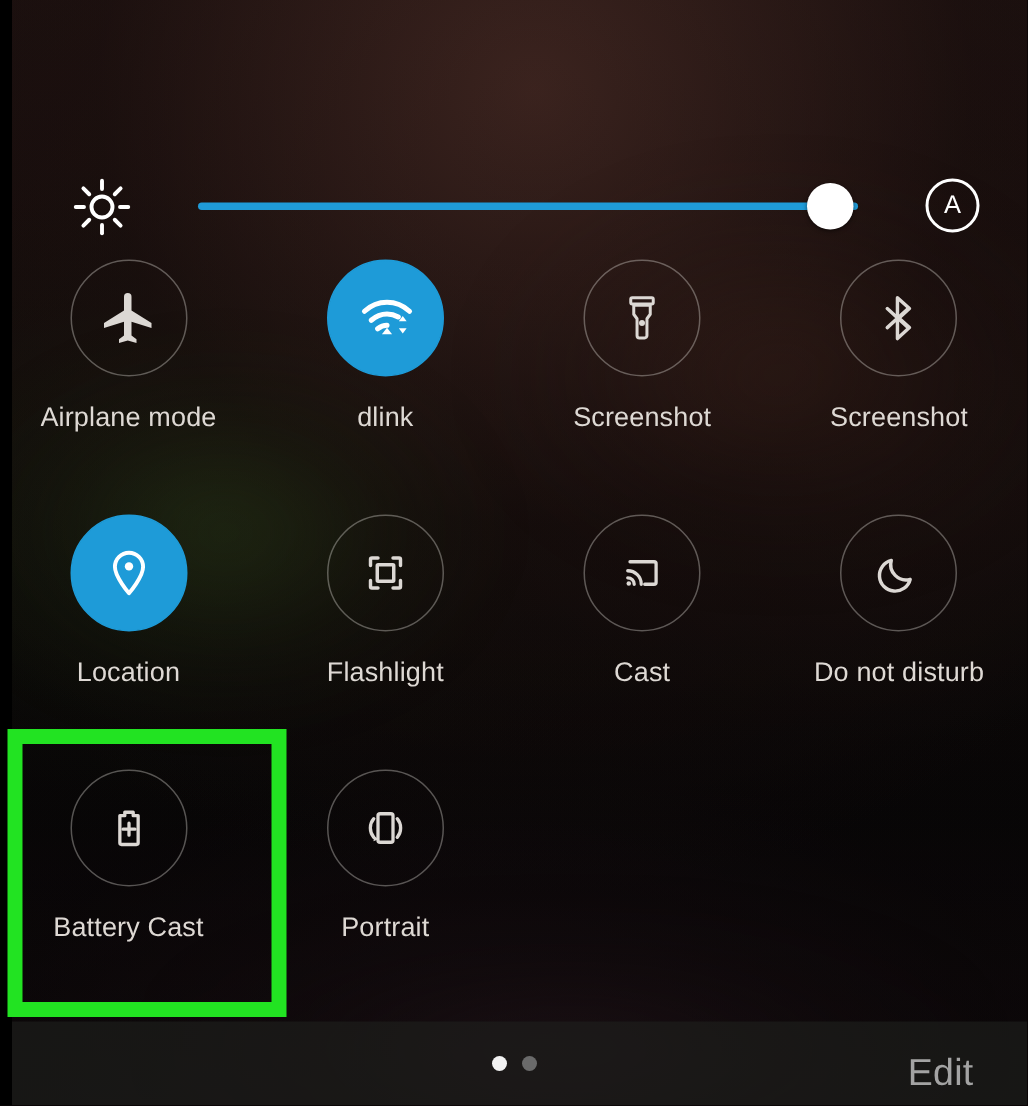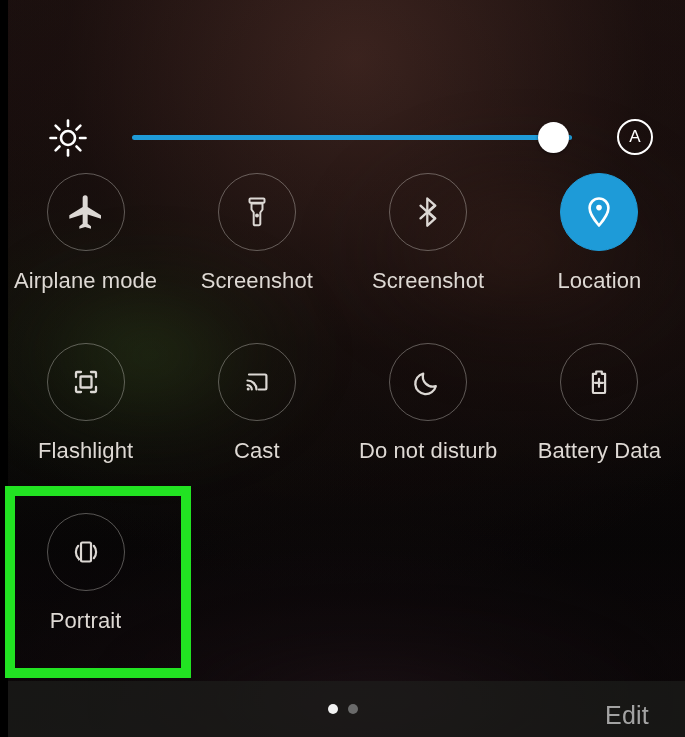--- a/index.html
+++ b/index.html
@@ -148,21 +148,21 @@
     justify-content: center;
     box-sizing: border-box;
     background: transparent;
   }
   .tile.active .tile-circle {
     background: #1e9bd8;
     border-color: #1e9bd8;
   }
   .tile-label {
     margin-top: 17px;
-    font-size: 22px;
+    font-size: 18px;
     color: #ded9d4;
     white-space: nowrap;
     letter-spacing: 0.1px;
     max-width: 171px;
     overflow: hidden;
     text-overflow: ellipsis;
   }
   .tile-icon { display: block; }
 
   
@@ -256,20 +256,35 @@
 
       <div class="tile">
         <div class="tile-circle">
           <svg class="tile-icon" width="40" height="40" viewBox="0 0 24 24">
             <path d="M21 16v-2l-8-5V3.5A1.5 1.5 0 0 0 11.5 2 1.5 1.5 0 0 0 10 3.5V9l-8 5v2l8-2.5V19l-2 1.5V22l3.5-1 3.5 1v-1.5L13 19v-5.5z" fill="#dcd8d4"></path>
           </svg>
         </div>
         <div class="tile-label">Airplane mode</div>
       </div>
 
+      <div class="tile active">
+        <div class="tile-circle">
+          <svg class="tile-icon" width="44" height="44" viewBox="0 0 44 44">
+            <g fill="none" stroke="#ffffff" stroke-width="3.4" stroke-linecap="round">
+              <path d="M8 17.5c4.2-3.9 9.6-6 15-6s10.8 2.1 15 6"></path>
+              <path d="M12.5 23.5c3-2.7 6.7-4.2 10.5-4.2 2.6 0 5.2.7 7.5 2"></path>
+              <path d="M16.8 29.2c1.9-1.6 4.1-2.4 6.2-2.4"></path>
+            </g>
+            <path d="M23 28.5l3.4 4.4h-6.8z" fill="#ffffff"></path>
+            <path d="M33.5 20.6l2.6 3.6h-5.2z" fill="#ffffff"></path>
+            <path d="M33.5 32.4l-2.6-3.6h5.2z" fill="#ffffff"></path>
+          </svg>
+        </div>
+        <div class="tile-label">dlink</div>
+      </div>
 
       <div class="tile">
         <div class="tile-circle">
           <svg class="tile-icon" width="40" height="40" viewBox="0 0 40 40">
             <g fill="none" stroke="#dcd8d4" stroke-width="2" stroke-linejoin="round">
               <rect x="12.5" y="6.5" width="15" height="4.2" rx="1"></rect>
               <path d="M14.5 11.5h11v6l-2.2 3v11.2a1.6 1.6 0 0 1-1.6 1.6h-3.4a1.6 1.6 0 0 1-1.6-1.6V20.5l-2.2-3z"></path>
             </g>
             <circle cx="20" cy="23.4" r="2" fill="#dcd8d4"></circle>
           </svg>
@@ -337,21 +352,21 @@
 
       <div class="tile">
         <div class="tile-circle">
           <svg class="tile-icon" width="40" height="40" viewBox="0 0 40 40">
             <g fill="none" stroke="#dcd8d4" stroke-width="2.2" stroke-linejoin="round">
               <path d="M17.2 9.5h5.6v2.3h3.3v18.1a1.1 1.1 0 0 1-1.1 1.1H15a1.1 1.1 0 0 1-1.1-1.1V11.8h3.3z"></path>
               <path d="M20 16.8v8M16 20.8h8" stroke-linecap="round"></path>
             </g>
           </svg>
         </div>
-        <div class="tile-label">Battery Data</div>
+        <div class="tile-label">Battery Cast</div>
       </div>
 
       <div class="tile">
         <div class="tile-circle">
           <svg class="tile-icon" width="40" height="40" viewBox="0 0 40 40">
             <rect x="15" y="10.5" width="10" height="19" rx="1.4" fill="none" stroke="#dcd8d4" stroke-width="2.2"></rect>
             <path d="M12.2 13.8a9.5 9.5 0 0 0 0 12.4" fill="none" stroke="#dcd8d4" stroke-width="2.2" stroke-linecap="round"></path>
             <path d="M27.8 13.8a9.5 9.5 0 0 1 0 12.4" fill="none" stroke="#dcd8d4" stroke-width="2.2" stroke-linecap="round"></path>
             <path d="M12.3 25.2l-0.3 3.6 3.3-1.3z" fill="#dcd8d4"></path>
           </svg>

